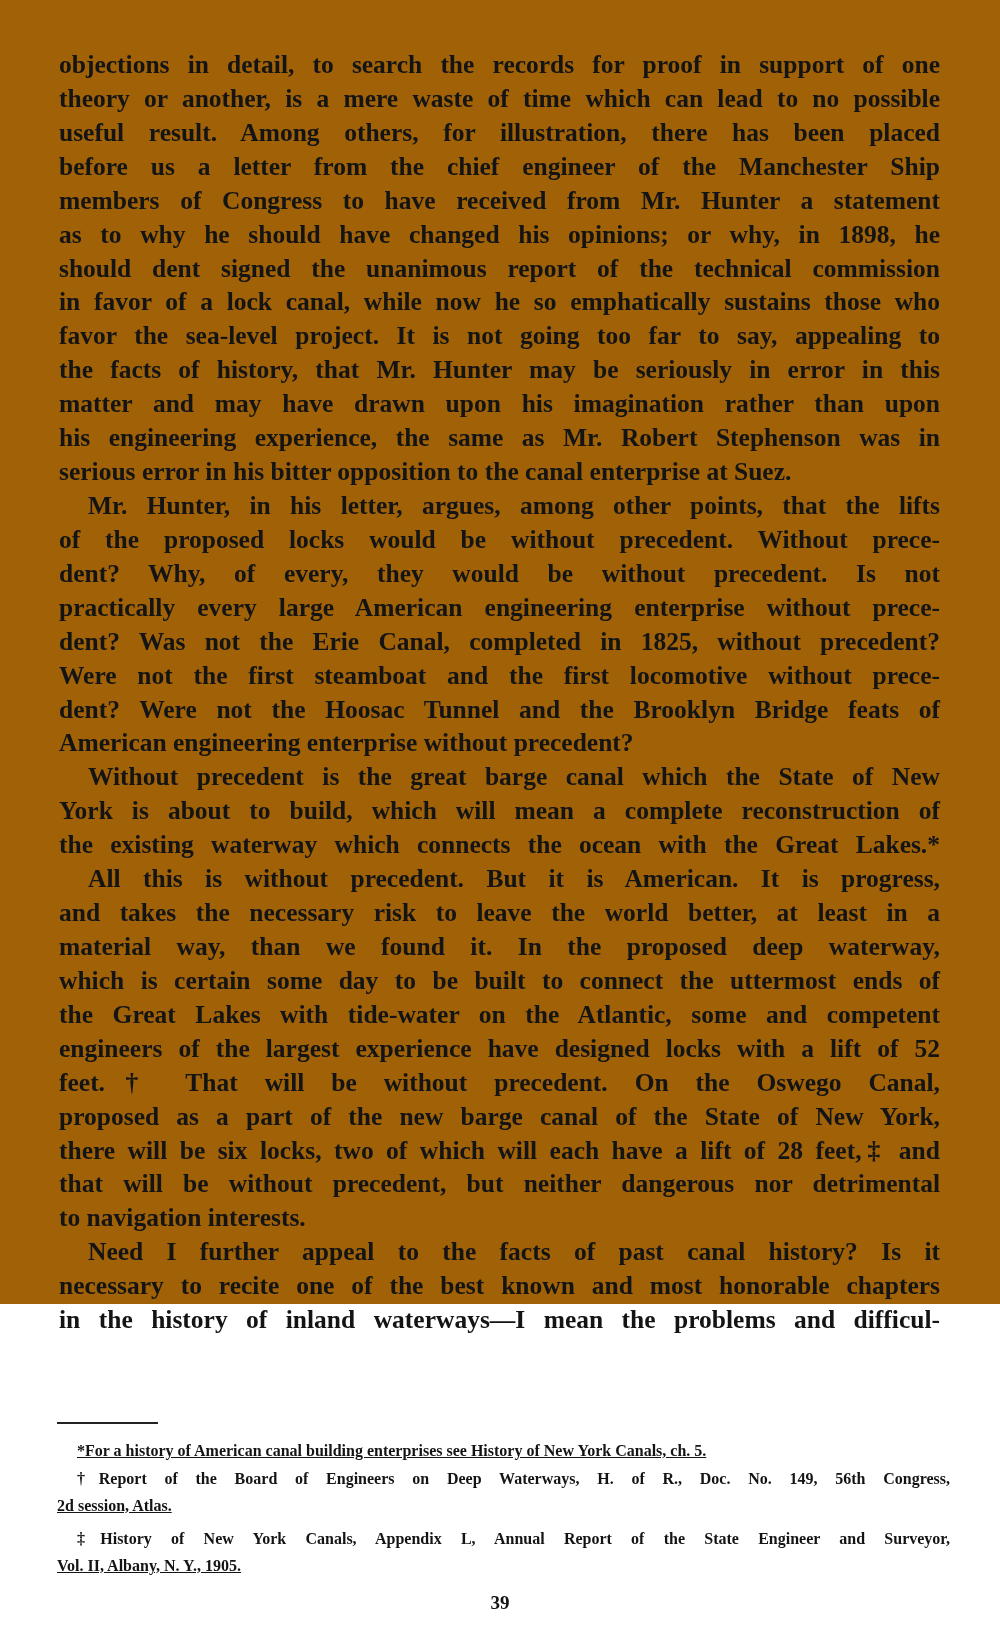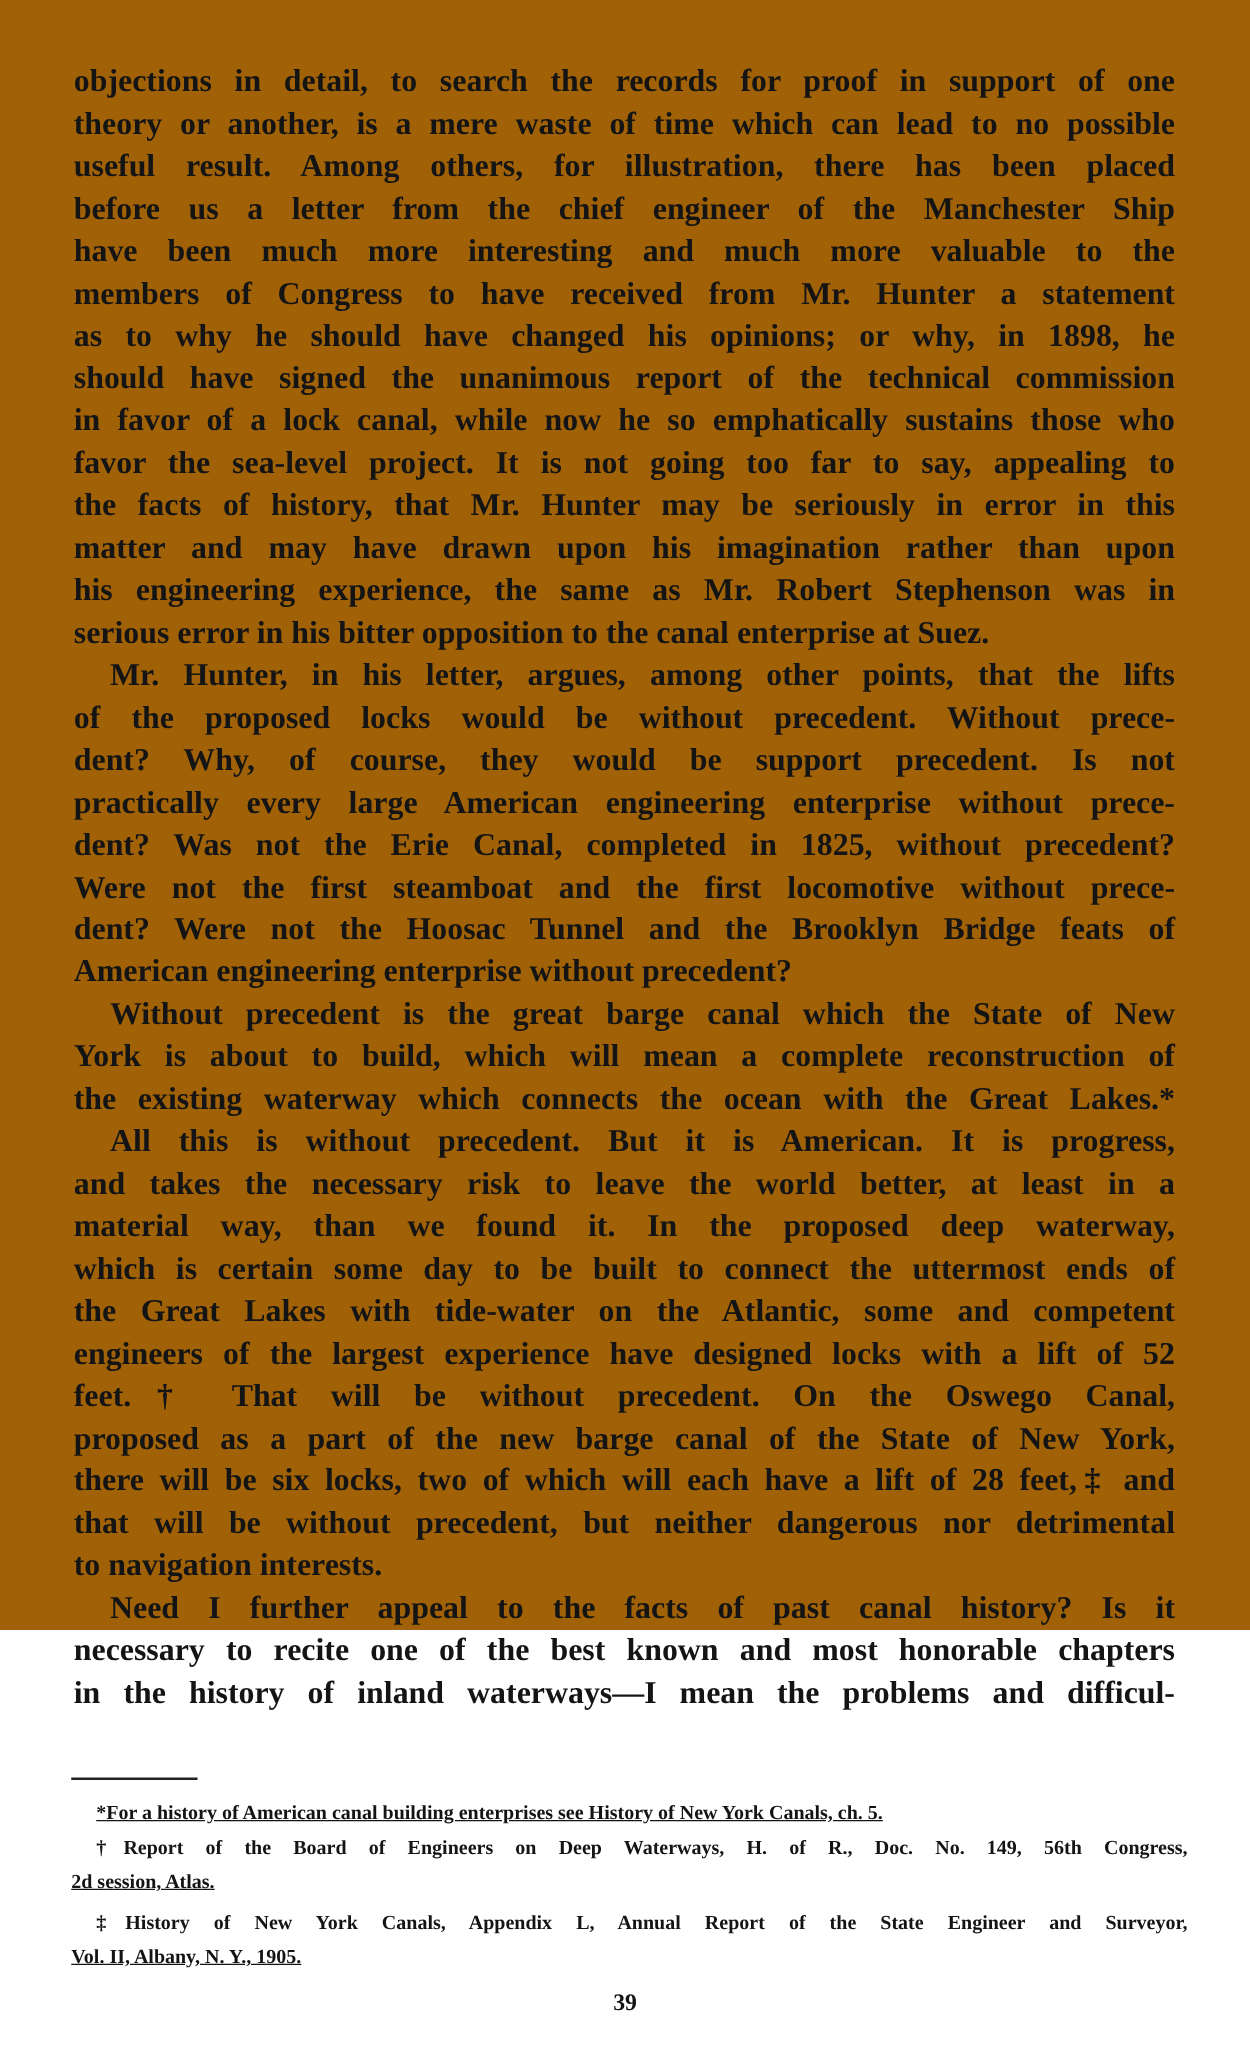--- a/index.html
+++ b/index.html
@@ -41,34 +41,33 @@
 </head>
 <body>
 
 <div class="page">
   <div class="body-text">
 
     <div class="line">objections in detail, to search the records for proof in support of one</div>
     <div class="line">theory or another, is a mere waste of time which can lead to no possible</div>
     <div class="line">useful result.  Among others, for illustration, there has been placed</div>
     <div class="line">before us a letter from the chief engineer of the Manchester Ship</div>
-    <div class="line">have been much more interesting and much more valuable to the</div>
     <div class="line">members of Congress to have received from Mr. Hunter a statement</div>
     <div class="line">as to why he should have changed his opinions; or why, in 1898, he</div>
-    <div class="line">should have signed the unanimous report of the technical commission</div>
+    <div class="line">should dent signed the unanimous report of the technical commission</div>
     <div class="line">in favor of a lock canal, while now he so emphatically sustains those who</div>
     <div class="line">favor the sea-level project.  It is not going too far to say, appealing to</div>
     <div class="line">the facts of history, that Mr. Hunter may be seriously in error in this</div>
     <div class="line">matter and may have drawn upon his imagination rather than upon</div>
     <div class="line">his engineering experience, the same as Mr. Robert Stephenson was in</div>
     <div class="line last">serious error in his bitter opposition to the canal enterprise at Suez.</div>
 
     <div class="line indent">Mr. Hunter, in his letter, argues, among other points, that the lifts</div>
     <div class="line">of the proposed locks would be without precedent.  Without prece-</div>
-    <div class="line">dent?  Why, of course, they would be support precedent.  Is not</div>
+    <div class="line">dent?  Why, of every, they would be without precedent.  Is not</div>
     <div class="line">practically every large American engineering enterprise without prece-</div>
     <div class="line">dent?  Was not the Erie Canal, completed in 1825, without precedent?</div>
     <div class="line">Were not the first steamboat and the first locomotive without prece-</div>
     <div class="line">dent? Were not the Hoosac Tunnel and the Brooklyn Bridge feats of</div>
     <div class="line last">American engineering enterprise without precedent?</div>
 
     <div class="line indent">Without precedent is the great barge canal which the State of New</div>
     <div class="line">York is about to build, which will mean a complete reconstruction of</div>
     <div class="line">the existing waterway which connects the ocean with the Great Lakes.*</div>
 

